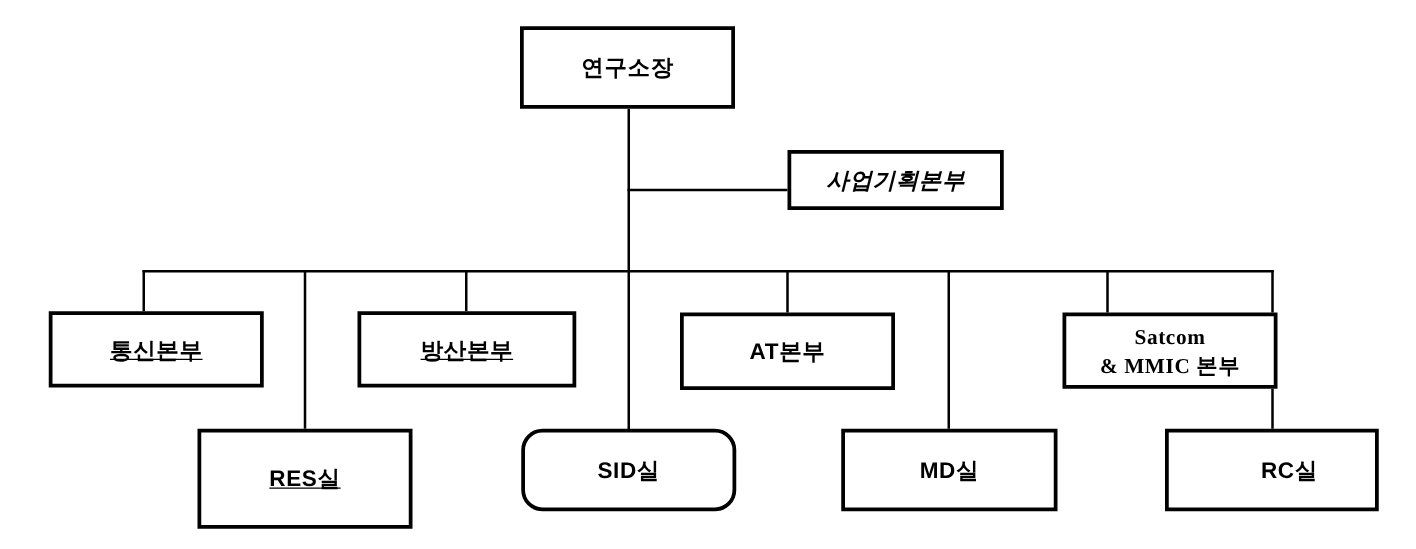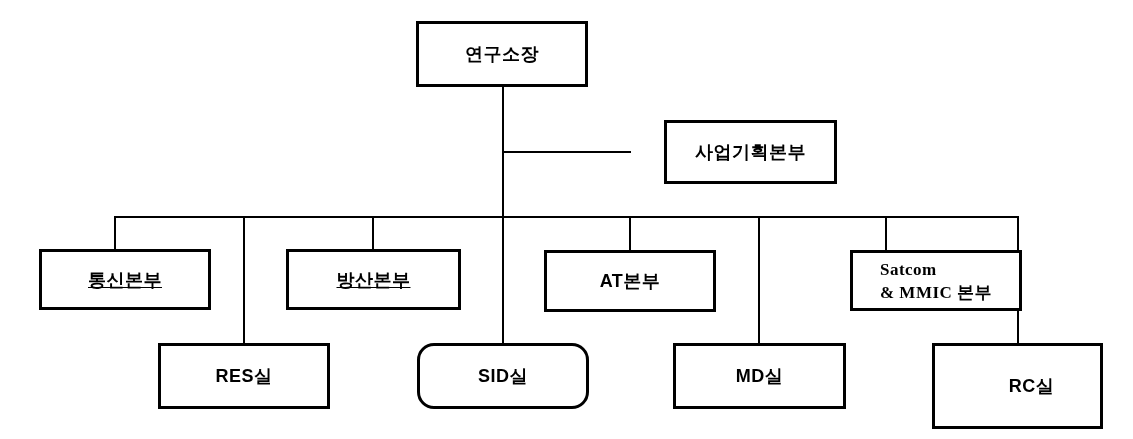--- a/index.html
+++ b/index.html
@@ -24,44 +24,44 @@
   }
   .node {
     position: absolute;
     box-sizing: border-box;
     border: 3px solid var(--box-border);
     background: var(--box-fill);
     display: flex;
     flex-direction: column;
     align-items: center;
     justify-content: center;
-    text-align: left;
+    text-align: center;
     color: var(--text);
     font-weight: bold;
     font-size: 18px;
     letter-spacing: 0.5px;
     z-index: 2;
   }
   .node .line2wrap { line-height: 23px; font-size: 17px; }
   .conn {
     position: absolute;
     background: var(--connector);
     z-index: 1;
   }
   
   #n-director { left: 416px; top: 21px;  width: 172px; height: 66px; }
-  #n-planning { left: 664px; top: 120px; width: 173px; height: 64px; }
+  #n-planning { left: 630px; top: 120px; width: 173px; height: 48px; font-style: italic; }
   #n-comm     { left: 39px;  top: 249px; width: 172px; height: 61px; text-decoration: underline; }
   #n-defense  { left: 286px; top: 249px; width: 175px; height: 61px; text-decoration: underline; }
   #n-at       { left: 544px; top: 250px; width: 172px; height: 62px; }
   #n-satcom   { left: 850px; top: 250px; width: 172px; height: 61px; font-family: Liberation Serif, serif; }
-  #n-res      { left: 158px; top: 343px; width: 172px; height: 66px; }
+  #n-res      { left: 158px; top: 343px; width: 172px; height: 80px; text-decoration: underline; }
   #n-sid      { left: 417px; top: 343px; width: 172px; height: 66px; border-radius: 17px; }
   #n-md       { left: 673px; top: 343px; width: 173px; height: 66px; }
-  #n-rc       { left: 932px; top: 343px; width: 171px; height: 86px; padding-left: 28px; }
+  #n-rc       { left: 932px; top: 343px; width: 171px; height: 66px; padding-left: 28px; }
   
   #l-trunk       { left: 502px; top: 87px;  width: 2px;   height: 258px; }
   #l-planning    { left: 502px; top: 151px; width: 129px; height: 2px; }
   #l-bus         { left: 114px; top: 216px; width: 905px; height: 2px; }
   #l-drop-comm   { left: 114px; top: 216px; width: 2px; height: 35px; }
   #l-drop-res    { left: 243px; top: 216px; width: 2px; height: 129px; }
   #l-drop-def    { left: 372px; top: 216px; width: 2px; height: 35px; }
   #l-drop-at     { left: 629px; top: 216px; width: 2px; height: 36px; }
   #l-drop-md     { left: 758px; top: 216px; width: 2px; height: 129px; }
   #l-drop-satcom { left: 885px; top: 216px; width: 2px; height: 36px; }

